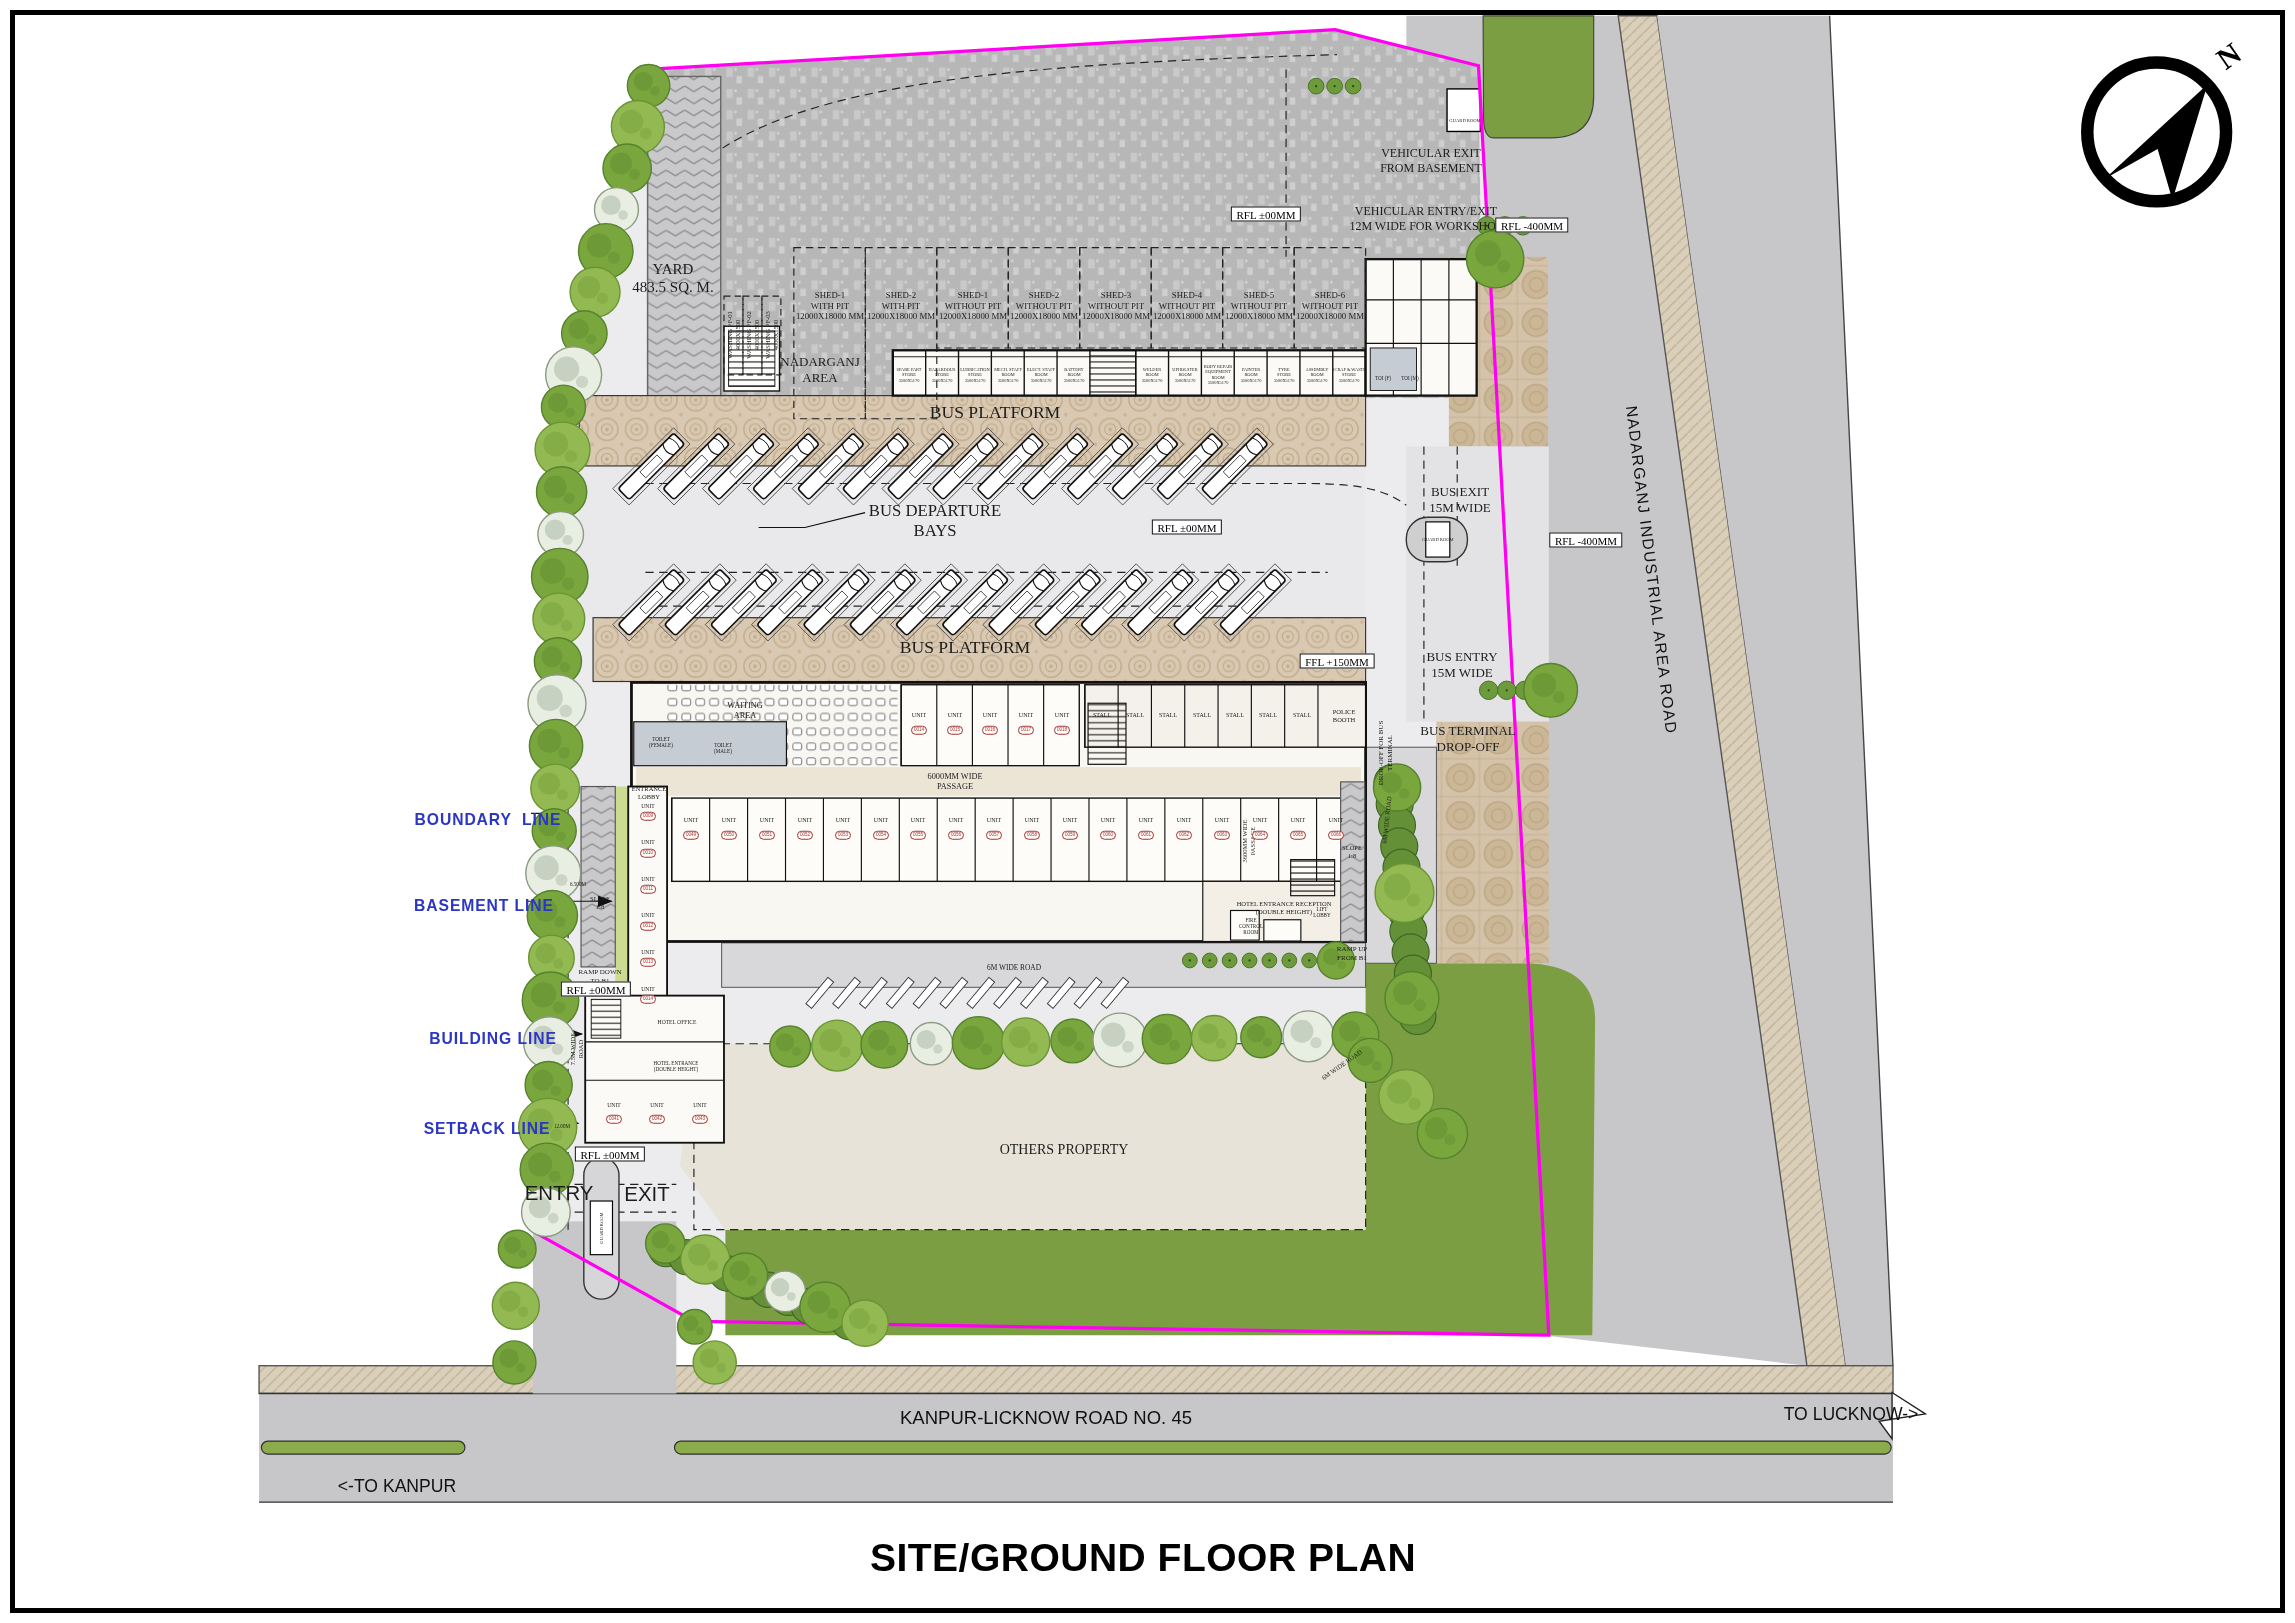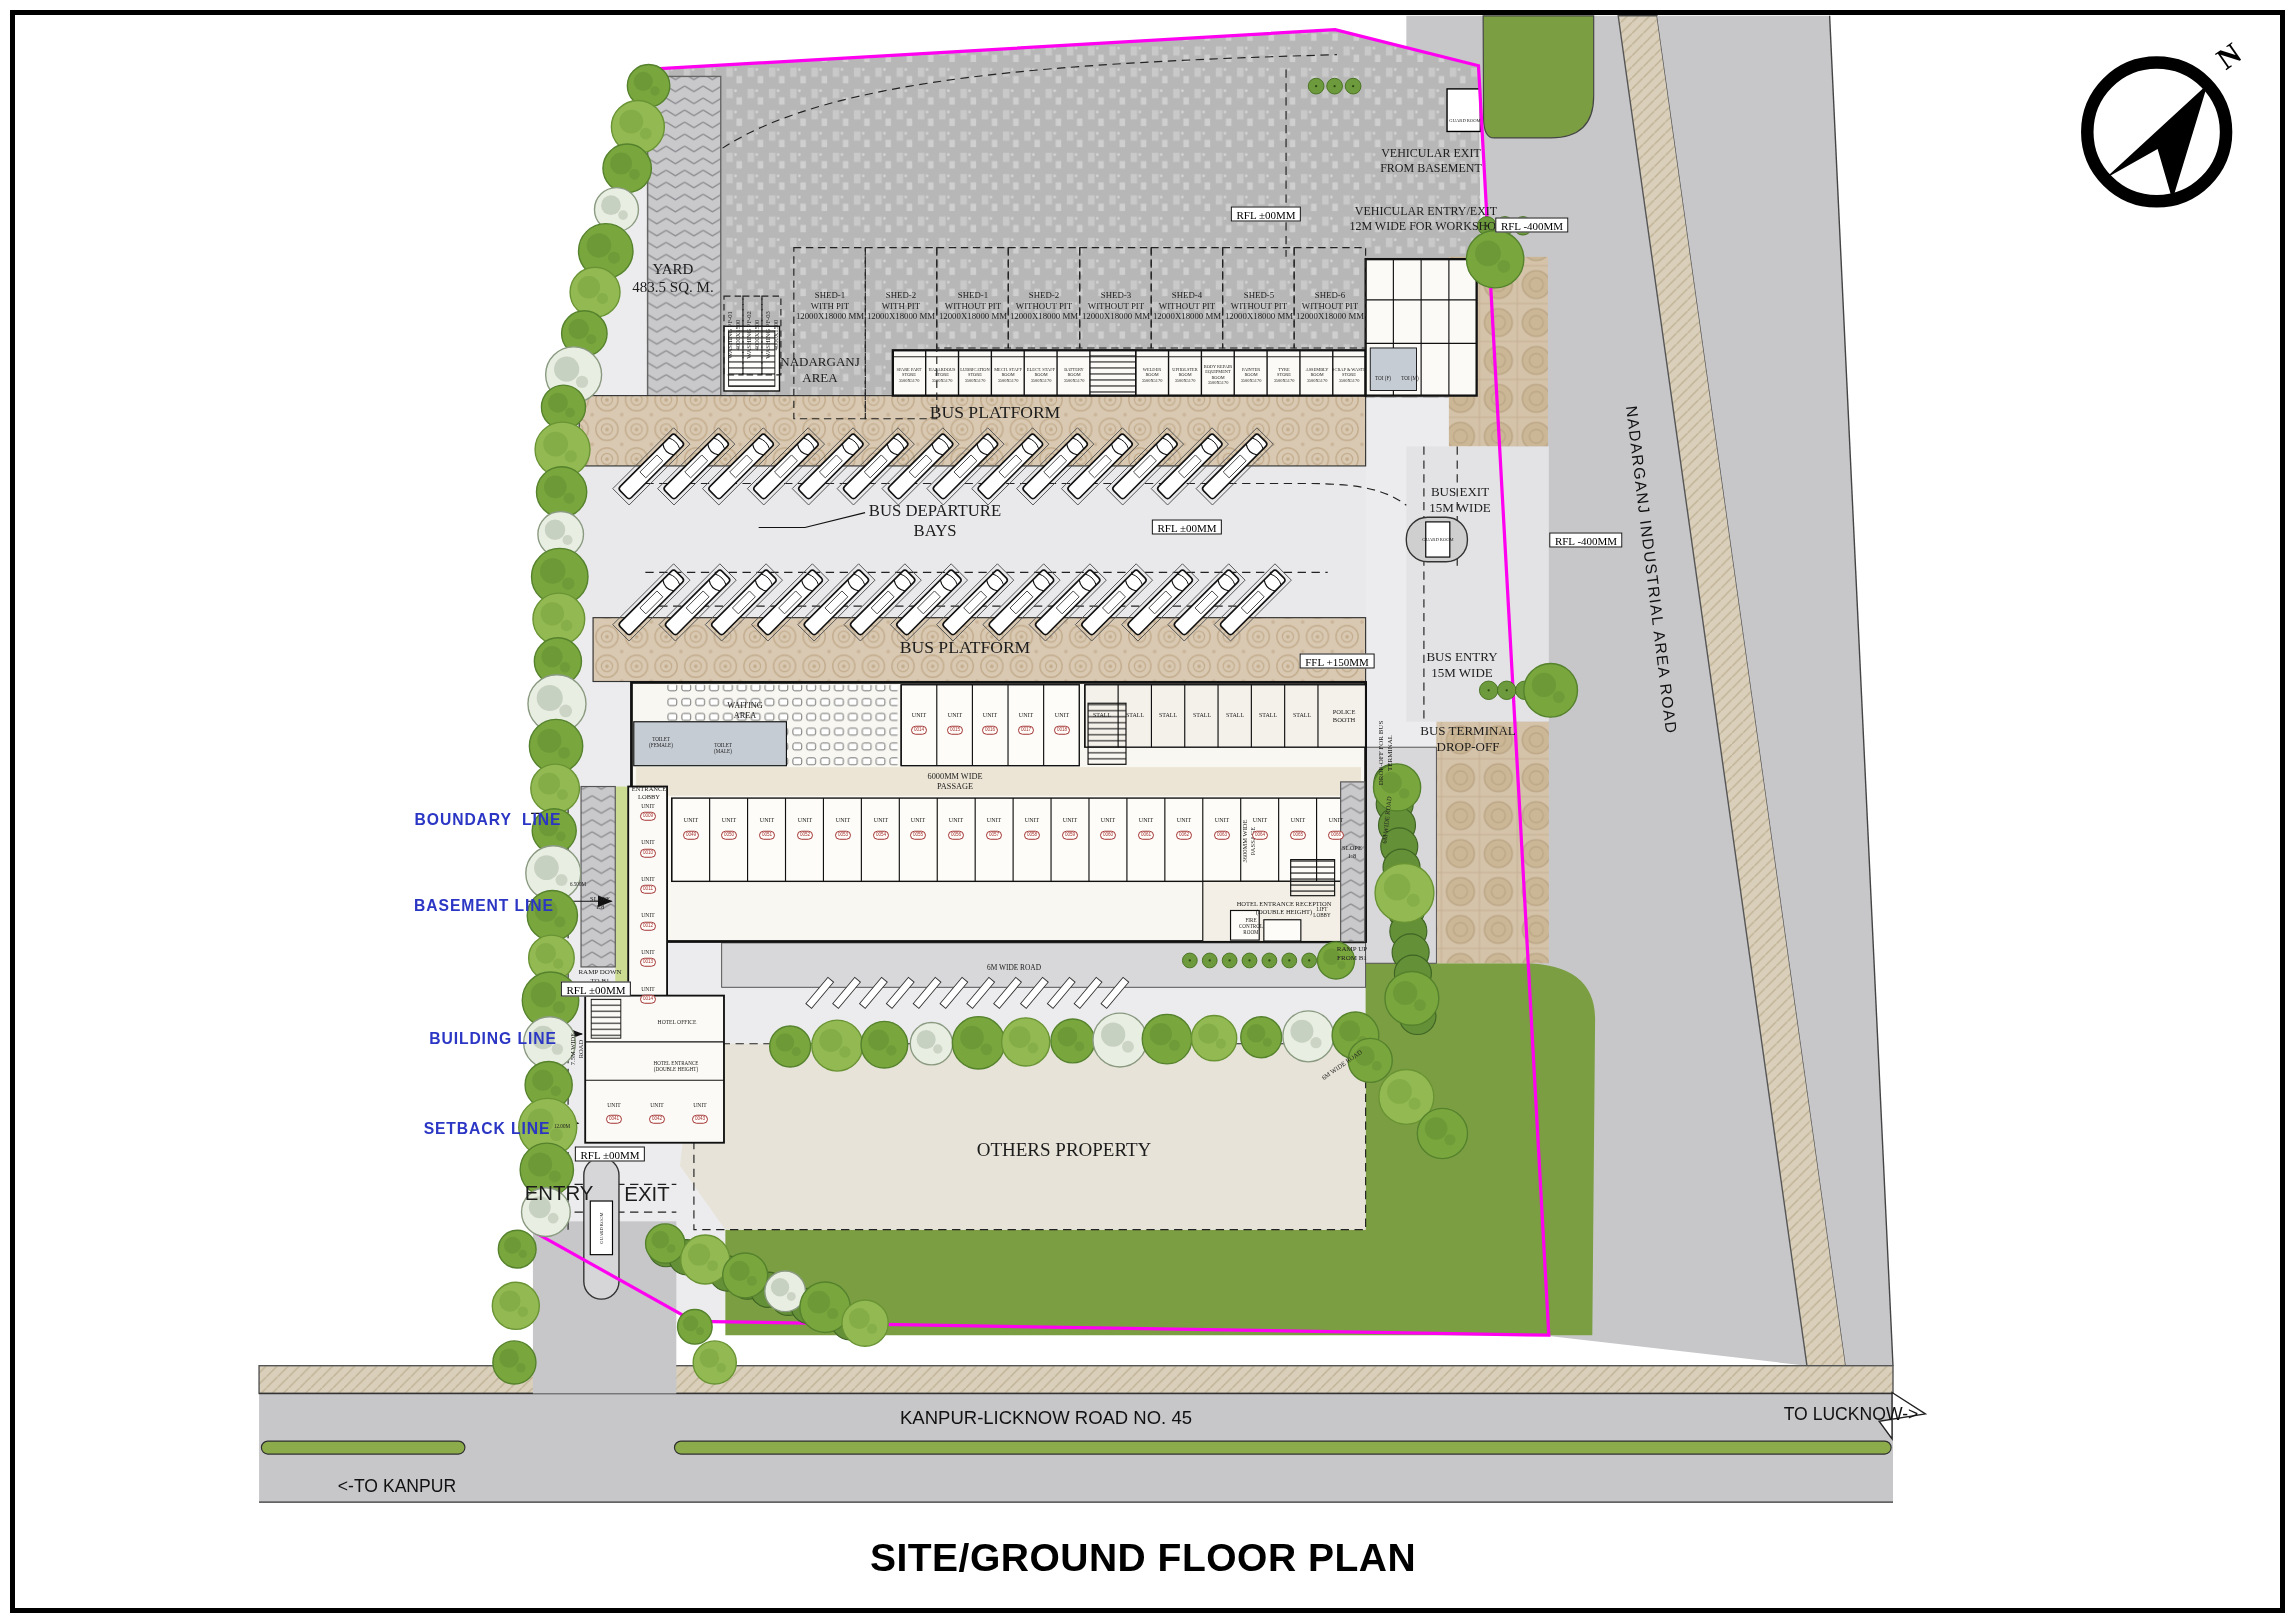--- a/index.html
+++ b/index.html
@@ -950,21 +950,21 @@
 BOOTH</div>
       <div class="lbl" style="left: 723px; top: 748px; font-size: 5.1px; transform: translate(-50%, -50%);">TOILET
 (MALE)</div>
       <div class="lbl" style="left: 661px; top: 742px; font-size: 5.1px; transform: translate(-50%, -50%);">TOILET
 (FEMALE)</div>
       <div class="lbl" style="left: 1383px; top: 378px; font-size: 5.1px; transform: translate(-50%, -50%);">TOI (F)</div>
       <div class="lbl" style="left: 1410px; top: 378px; font-size: 5.1px; transform: translate(-50%, -50%);">TOI (M)</div>
       <div class="lbl" style="left: 677px; top: 1022px; font-size: 5.6px; transform: translate(-50%, -50%);">HOTEL OFFICE</div>
       <div class="lbl" style="left: 676px; top: 1066px; font-size: 5.1px; transform: translate(-50%, -50%);">HOTEL ENTRANCE
 (DOUBLE HEIGHT)</div>
-      <div class="lbl" style="left: 1064px; top: 1150px; font-size: 19px; transform: translate(-50%, -50%);">OTHERS PROPERTY</div>
+      <div class="lbl" style="left: 1064px; top: 1150px; font-size: 14px; transform: translate(-50%, -50%);">OTHERS PROPERTY</div>
       <div class="lbl" style="left: 600px; top: 903px; font-size: 6.5px; transform: translate(-50%, -50%);">SLOPE
 1:8</div>
       <div class="lbl" style="left: 600px; top: 977px; font-size: 7px; transform: translate(-50%, -50%);">RAMP DOWN
 TO B1</div>
       <div class="lbl" style="left: 1352px; top: 852px; font-size: 6.5px; transform: translate(-50%, -50%);">SLOPE
 1:8</div>
       <div class="lbl" style="left: 1352px; top: 954px; font-size: 7px; transform: translate(-50%, -50%);">RAMP UP
 FROM B1</div>
       <div class="lbl" style="left: 1014px; top: 968px; font-size: 7.4px; transform: translate(-50%, -50%);">6M WIDE ROAD</div>
       <div class="lbl" style="left: 1387px; top: 820px; font-size: 6.5px; transform: translate(-50%, -50%) rotate(-84deg);">6M WIDE ROAD</div>

